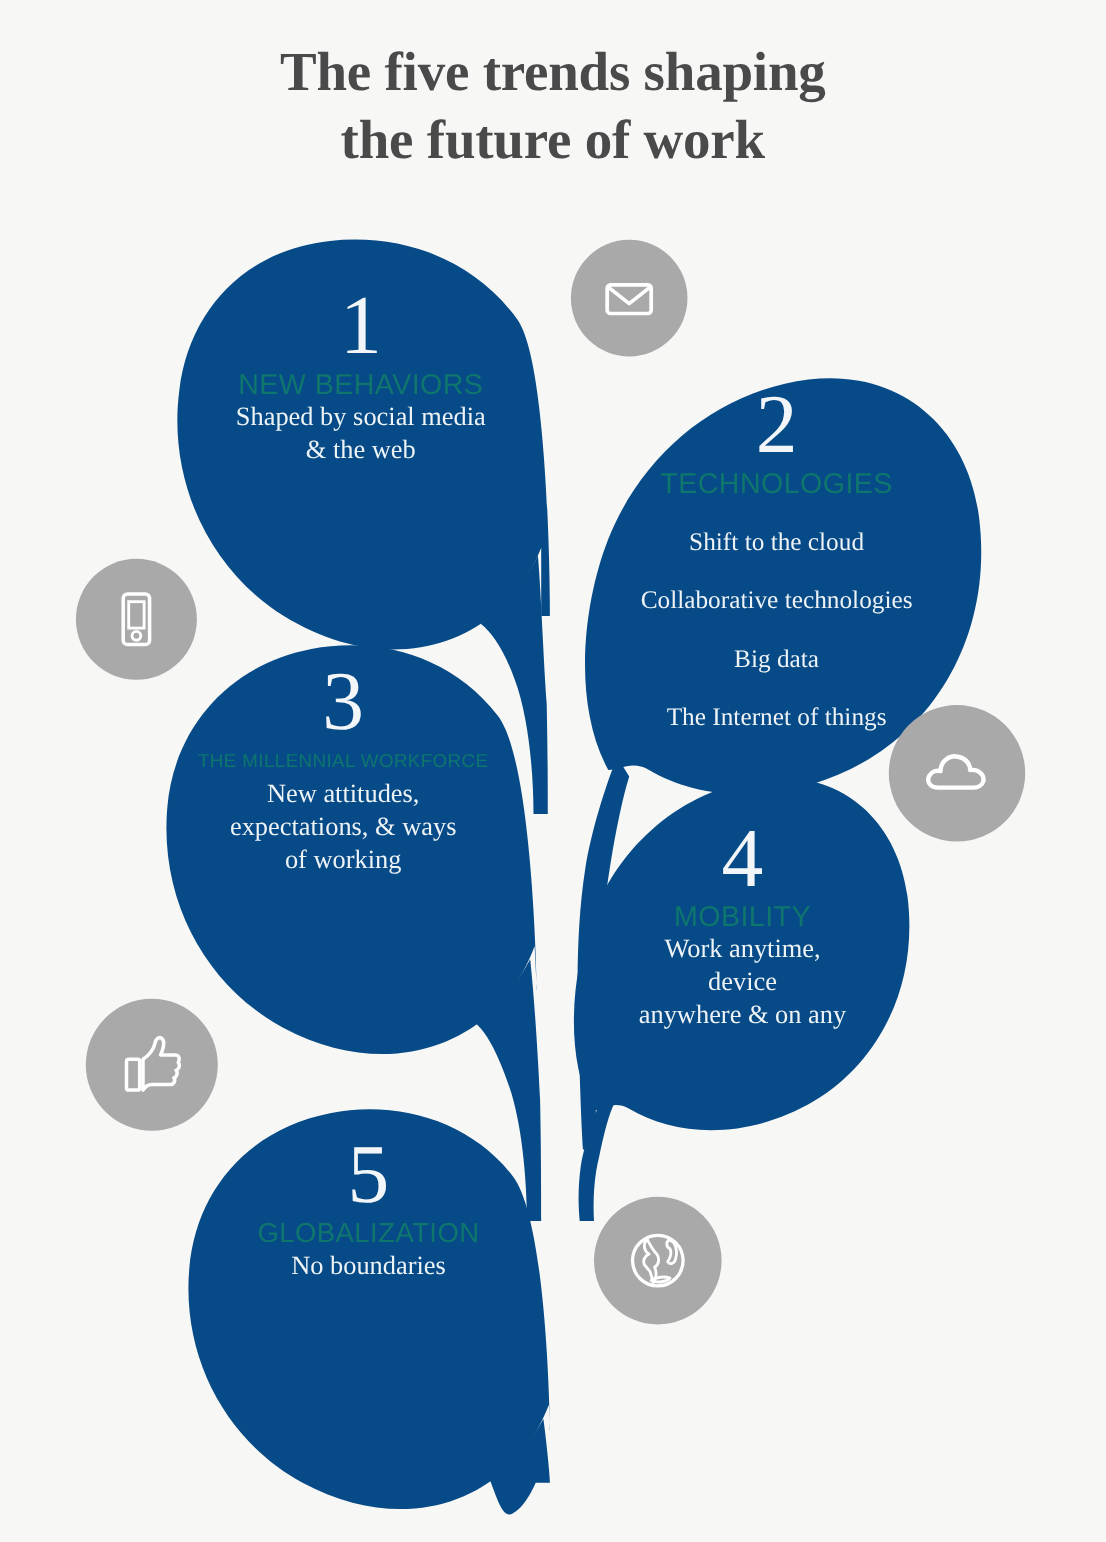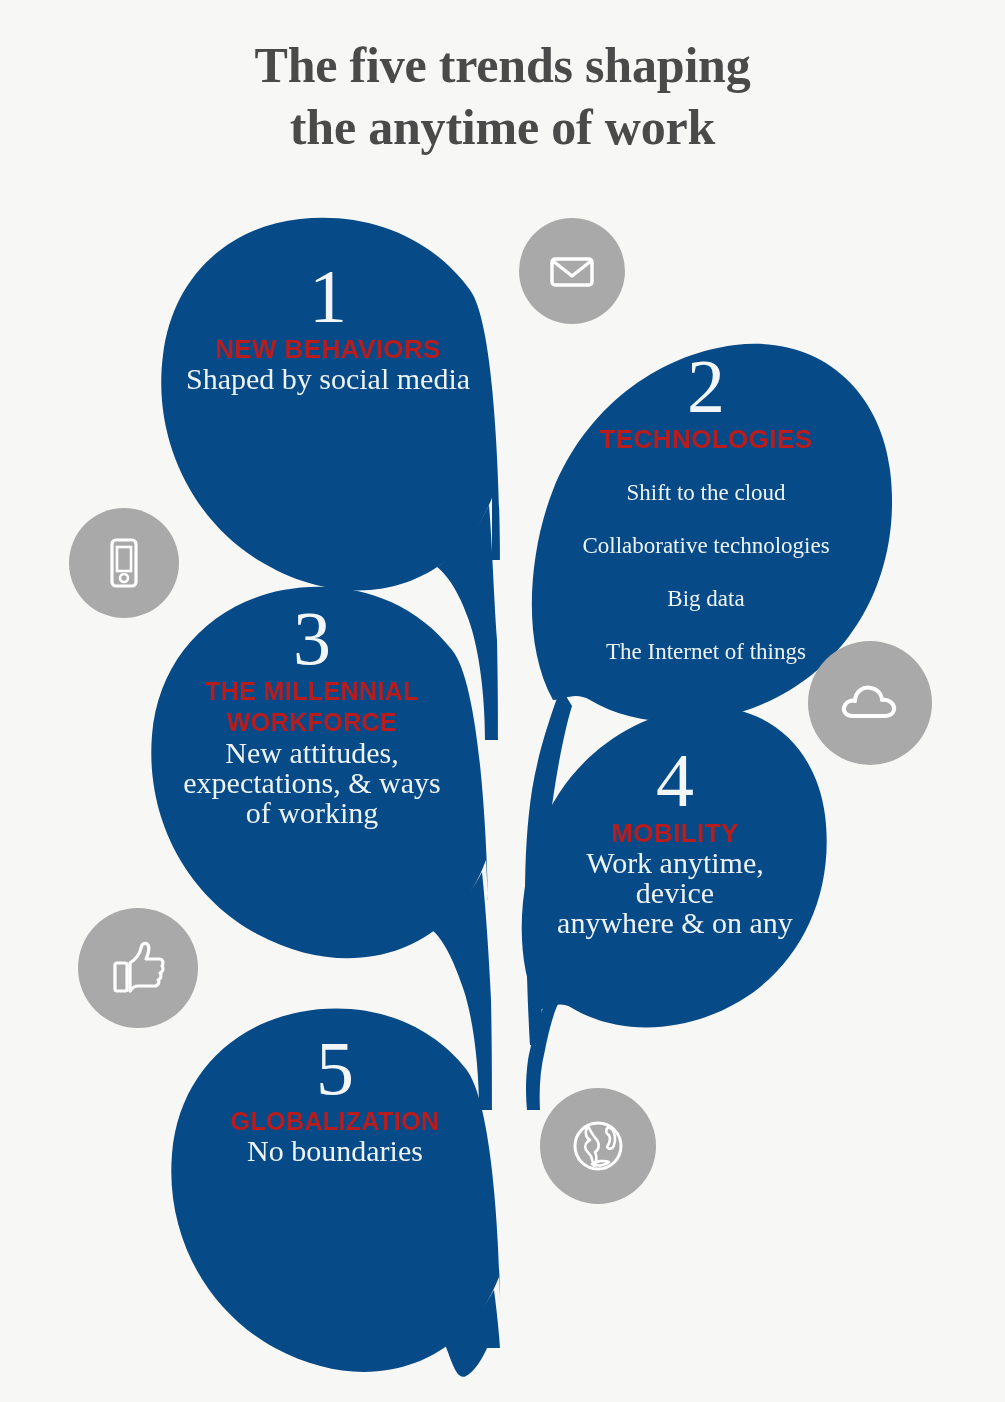--- a/index.html
+++ b/index.html
@@ -37,44 +37,44 @@
   .num{
     font-family:"Liberation Serif", serif;
     font-weight:normal;
     font-size:76px;
     line-height:76px;
     color:#f2f6f8;
     display:block;
   }
   .head{
     font-family:"Liberation Sans", sans-serif;
-    font-weight:bold;
+    font-weight:normal;
     font-size:26px;
     line-height:30px;
     letter-spacing:0.4px;
-    color:#b91c1c;
+    color:#0f766e;
     display:block;
   }
   .body-txt{
     font-family:"Liberation Serif", serif;
-    font-size:30px;
+    font-size:24px;
     line-height:30px;
     color:#eef3f6;
     display:block;
   }
 
   
   #t1{left:168px;top:258px;width:320px;}
   #t2{left:540px;top:348px;width:332px;}
   #t3{left:152px;top:600px;width:320px;}
   #t4{left:530px;top:742px;width:290px;}
   #t5{left:175px;top:1030px;width:320px;}
 
   #t2 .body-txt{font-size:23px;line-height:29px;margin-top:24px;}
-  #t3 .head{font-size:25px;line-height:31px;}
+  #t3 .head{font-size:17px;line-height:31px;}
   #t5 .head{font-size:25px;text-align:center;}
 
   .icon-badge{
     position:absolute;
     border-radius:50%;
     background:#a9a9a9;
     display:flex;align-items:center;justify-content:center;
   }
   .icon-badge svg{display:block;}
   #ic-mail{left:519px;top:218px;width:106px;height:106px;}
@@ -83,21 +83,21 @@
   #ic-thumb{left:78px;top:908px;width:120px;height:120px;}
   #ic-globe{left:540px;top:1088px;width:116px;height:116px;}
 </style>
 </head>
 <body>
 
 <div id="stage">
 
   <div class="title-wrap">
     <div class="title-line">The five trends shaping</div>
-    <div class="title-line">the anytime of work</div>
+    <div class="title-line">the future of work</div>
   </div>
 
   <svg class="leaves" viewBox="0 0 1005 1402" aria-hidden="true">
     <g fill="#064a87">
 
       <path d="
         M 500 560
         C 500 560 500 330 470 290
         C 430 235 365 212 300 219
         C 225 227 172 280 163 355
@@ -192,20 +192,21 @@
         Z"></path>
     </g>
 
     <path d="M 494 1348 L 503 1348 L 503 1160 L 494 1160 Z" fill="#064a87" opacity="0"></path>
   </svg>
 
   <div class="leaf-text" id="t1">
     <span class="num">1</span>
     <span class="head">NEW BEHAVIORS</span>
     <span class="body-txt">Shaped by social media</span>
+    <span class="body-txt">&amp; the web</span>
   </div>
 
   <div class="leaf-text" id="t2">
     <span class="num">2</span>
     <span class="head">TECHNOLOGIES</span>
     <span class="body-txt">Shift to the cloud</span>
     <span class="body-txt">Collaborative technologies</span>
     <span class="body-txt">Big data</span>
     <span class="body-txt">The Internet of things</span>
   </div>

